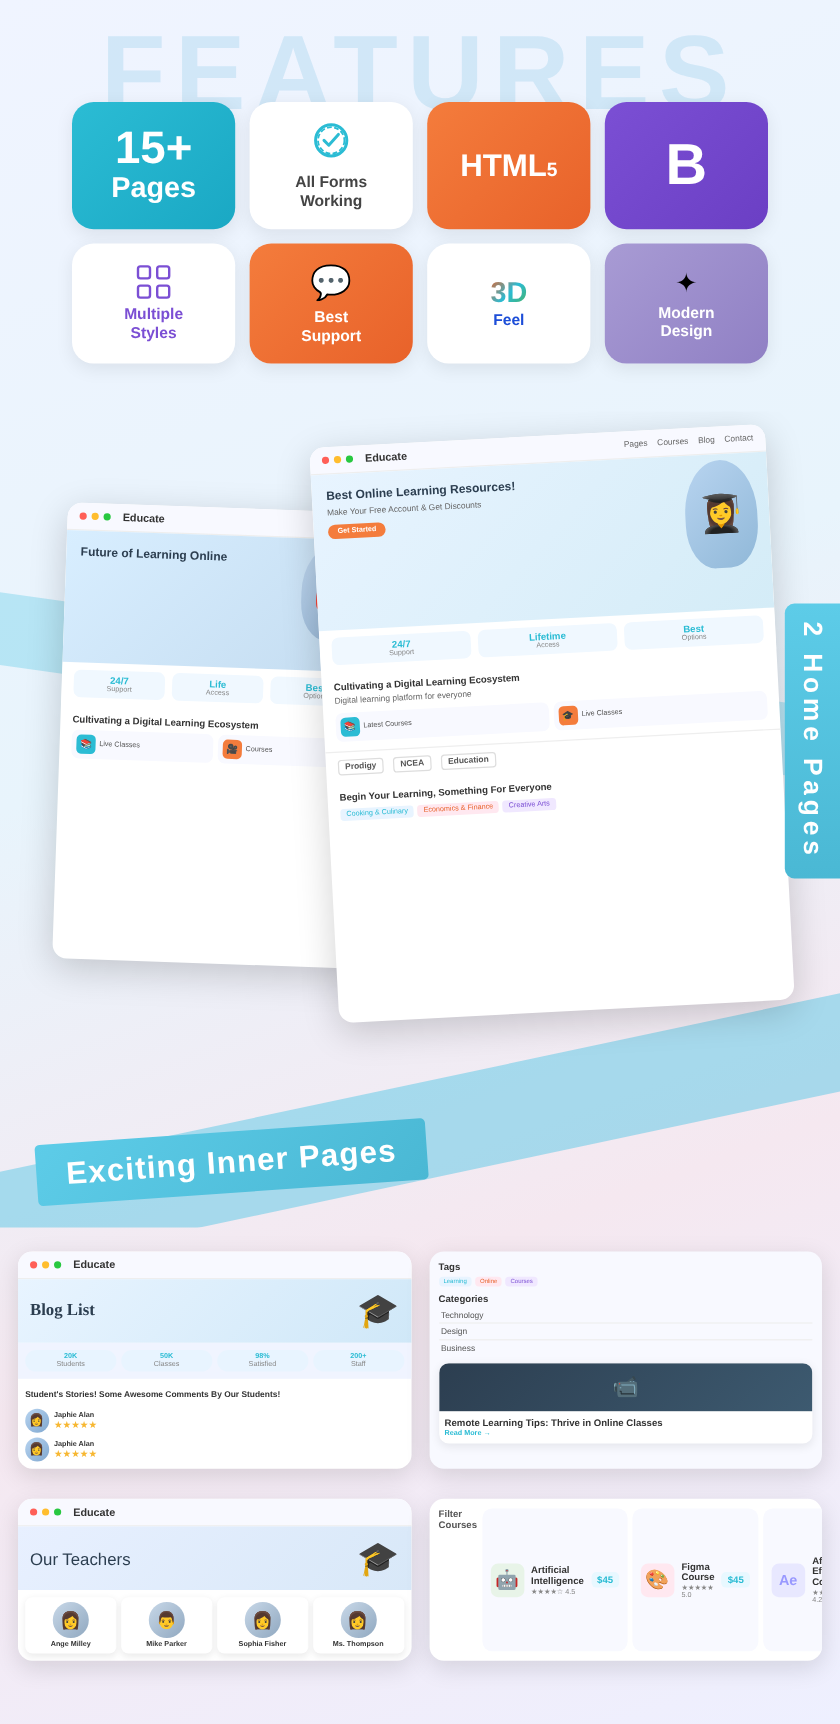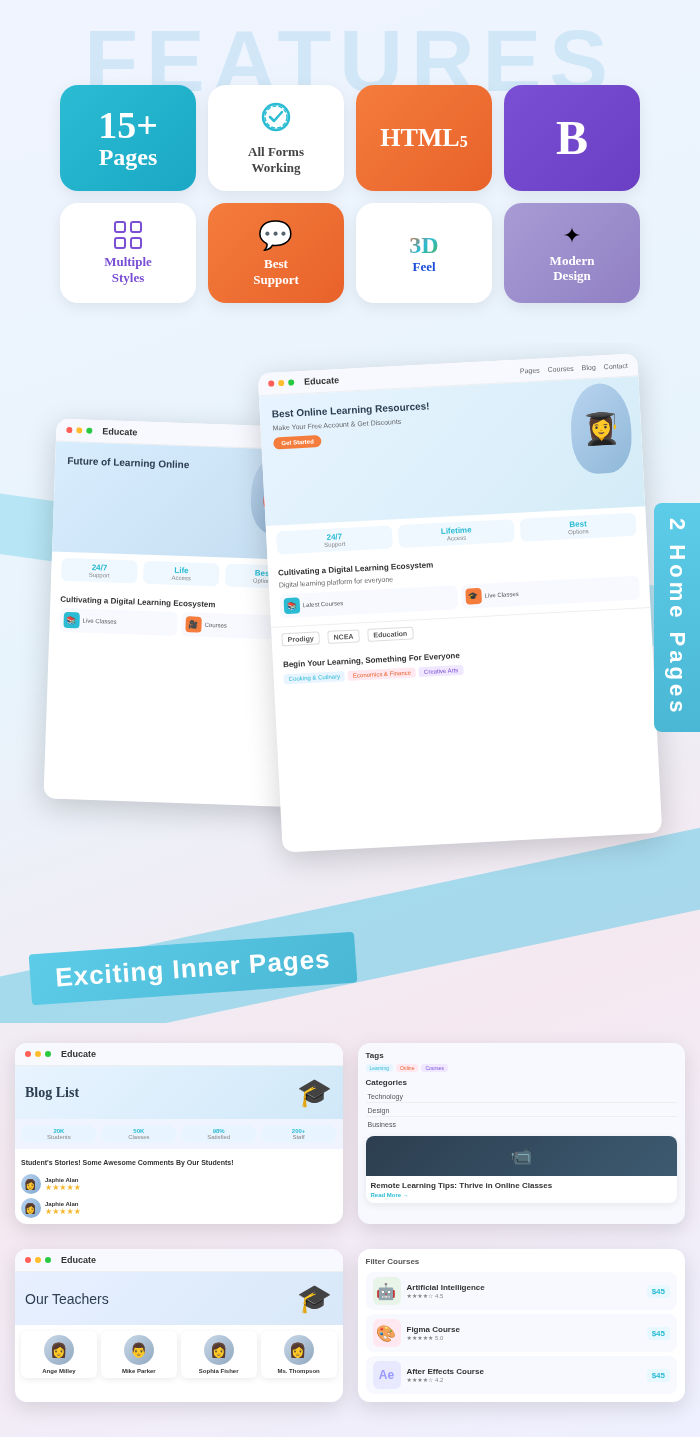--- a/index.html
+++ b/index.html
@@ -35,21 +35,20 @@
     }
 
     .features-grid {
       position: relative;
       z-index: 1;
       display: grid;
       grid-template-columns: repeat(4, 1fr);
       gap: 12px;
       max-width: 580px;
       margin: 55px auto 0;
-      font-family: Liberation Serif, serif;
     }
 
     .feature-card {
       background: white;
       border-radius: 18px;
       display: flex;
       flex-direction: column;
       align-items: center;
       justify-content: center;
       padding: 16px 10px;
@@ -434,21 +433,21 @@
       color: #333;
     }
 
     
     .courses-panel {
       background: white;
       border-radius: 12px;
       overflow: hidden;
       box-shadow: 0 6px 20px rgba(0,0,0,0.12);
       display: flex;
-      flex-direction: column;
+      flex-direction: row;
       gap: 4px;
       padding: 8px;
     }
     .course-item {
       display: flex;
       align-items: center;
       gap: 6px;
       background: #f8f9ff;
       border-radius: 8px;
       padding: 5px 7px;

